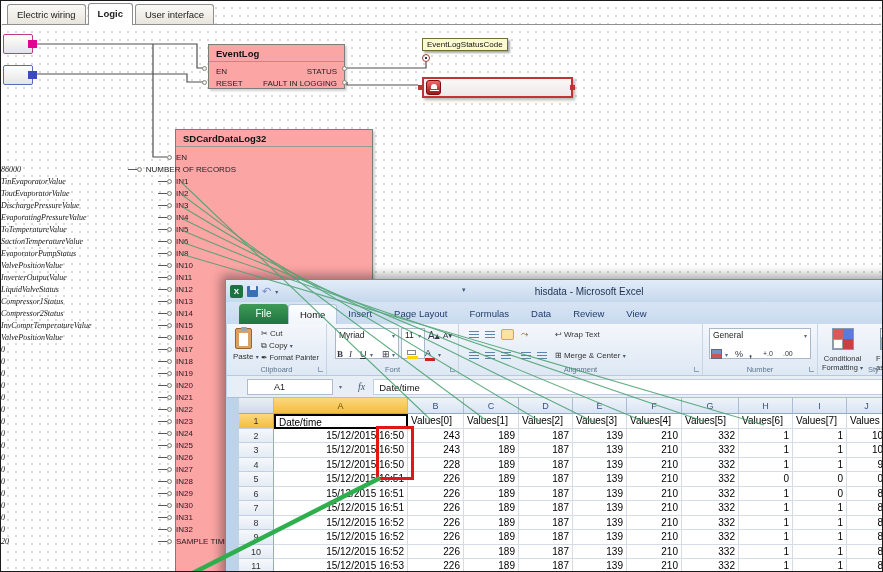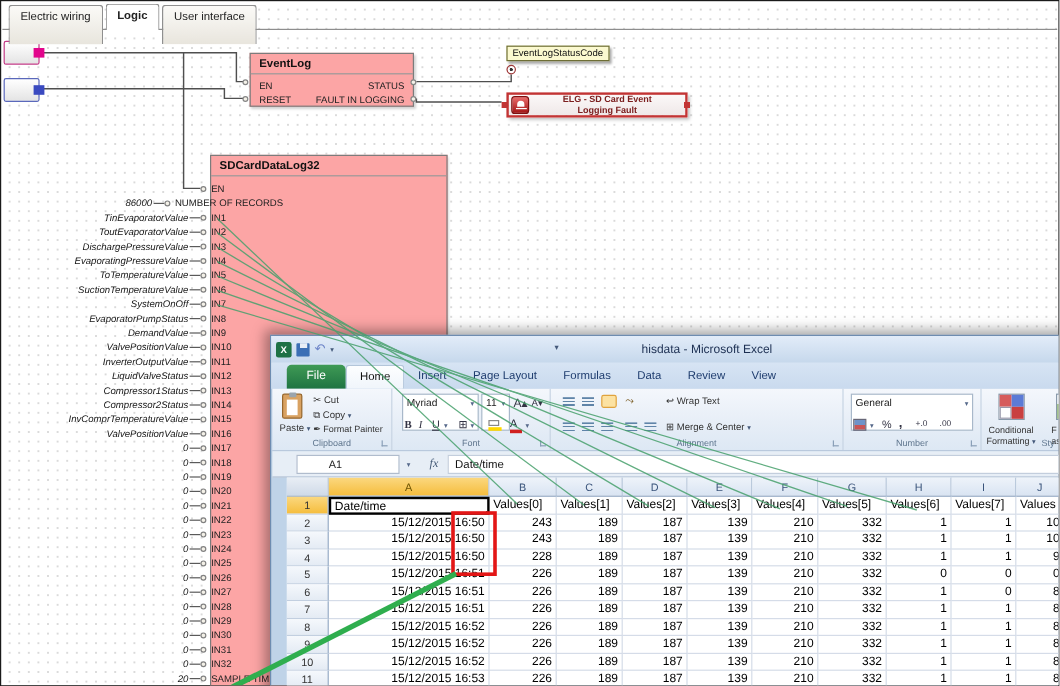--- a/index.html
+++ b/index.html
@@ -6,40 +6,40 @@
   body { background:#fff; font-family:"Liberation Sans", sans-serif; }
   .screen { position:relative; width:883px; height:572px; border:1px solid #1a1a1a;
             background:#fff; overflow:hidden; }
   .grid-bg { position:absolute; inset:0;
              background-image:radial-gradient(circle,#dadada 0.8px,transparent 1px);
              background-size:8px 8px; background-position:3px 27px; }
   .frame-top { position:absolute; top:23px; left:1px; right:1px; border-top:1px solid #8e8e8e; }
 
   
   .tabbar { position:absolute; top:3px; left:6px; display:flex; z-index:4; }
-  .etab { height:33px; padding:4px 9px 0 9px; font-size:9.5px; color:#222;
+  .etab { height:20px; padding:4px 9px 0 9px; font-size:9.5px; color:#222;
           background:linear-gradient(#fbfaf7,#e8e5dd); border:1px solid #8f8f8f;
           border-bottom:none; border-radius:3px 3px 0 0; margin-right:2px; }
   .etab.active { background:#fff; font-weight:bold; height:22px; margin-top:-1px; }
 
   
   .block { position:absolute; background:#fca5a5; border:1.5px solid #7c7c7c;
            box-shadow:1.5px 1.5px 2px rgba(0,0,0,.18); z-index:3; }
   .block .hdr { font-weight:bold; font-size:9.5px; color:#111; padding:3px 7px 2px 7px;
                 border-bottom:1px solid #999; }
   .evlog { left:207px; top:43px; width:137px; height:45px; }
   .evrow { position:absolute; font-size:8px; color:#222; white-space:nowrap; }
   .pin { position:absolute; width:5px; height:5px; border:1px solid #868686;
          border-radius:50%; background:#f4f1e8; z-index:4; }
 
   .sdblock { left:174px; top:128px; width:198px; height:460px; }
   .fbd-rows { position:absolute; left:0; top:150px; width:235px; z-index:3; }
   .fbd-row { height:12px; display:flex; align-items:center; }
-  .ext { width:156px; text-align:right; font-style:italic; font-size:8px; color:#161616;
-         white-space:nowrap; overflow:visible; }
+  .ext { width:156px; font-style:italic; font-size:8px; color:#161616;
+         white-space:nowrap; overflow:visible;font-family:Liberation Serif, serif; }
   .conn { width:9px; height:1px; background:#5a5a5a; margin-left:1px; flex:none; }
   .conn.hide { visibility:hidden; }
   .pin-dot { width:5px; height:5px; border:1px solid #828282; border-radius:50%;
              background:#f4f1e8; flex:none; }
   .pname { font-size:8px; color:#222; margin-left:4px; white-space:nowrap; }
 
   
   .statuslab { position:absolute; left:421px; top:37px; z-index:3; background:#fbf9cf;
                border:1px solid #6e6e35; box-shadow:2px 2px 2px rgba(0,0,0,.35);
                font-size:8px; padding:1px 4px; color:#111; }
@@ -187,23 +187,20 @@
   </div>
   <span class="pin" style="left:201px; top:65px;"></span>
   <span class="pin" style="left:201px; top:79px;"></span>
   <span class="pin" style="left:341px; top:65px;"></span>
   <span class="pin" style="left:341px; top:79px;"></span>
 
   <div class="statuslab">EventLogStatusCode</div>
   <div class="oconn"></div>
   <div class="alarm">
     <span class="bellbox"></span>
-    <span class="atext">
-      <span>ELG - SD Card Event</span><br><span>Logging Fault</span>
-    </span>
   </div>
   <span class="apin" style="left:417px; top:84px;"></span>
   <span class="apin" style="left:569px; top:84px;"></span>
 
   <div class="block sdblock">
     <div class="hdr">SDCardDataLog32</div>
   </div>
   <div class="fbd-rows" id="sdcard-rows">
       <div class="fbd-row">
         <span class="ext"></span>
@@ -247,36 +244,24 @@
         <span class="pin-dot"></span>
         <span class="pname">IN5</span>
       </div>
       <div class="fbd-row">
         <span class="ext">SuctionTemperatureValue</span>
         <span class="conn"></span>
         <span class="pin-dot"></span>
         <span class="pname">IN6</span>
       </div>
       <div class="fbd-row">
-        <span class="ext">SystemOnOff</span>
-        <span class="conn"></span>
-        <span class="pin-dot"></span>
-        <span class="pname">IN7</span>
-      </div>
-      <div class="fbd-row">
         <span class="ext">EvaporatorPumpStatus</span>
         <span class="conn"></span>
         <span class="pin-dot"></span>
         <span class="pname">IN8</span>
-      </div>
-      <div class="fbd-row">
-        <span class="ext">DemandValue</span>
-        <span class="conn"></span>
-        <span class="pin-dot"></span>
-        <span class="pname">IN9</span>
       </div>
       <div class="fbd-row">
         <span class="ext">ValvePositionValue</span>
         <span class="conn"></span>
         <span class="pin-dot"></span>
         <span class="pname">IN10</span>
       </div>
       <div class="fbd-row">
         <span class="ext">InverterOutputValue</span>
         <span class="conn"></span>

